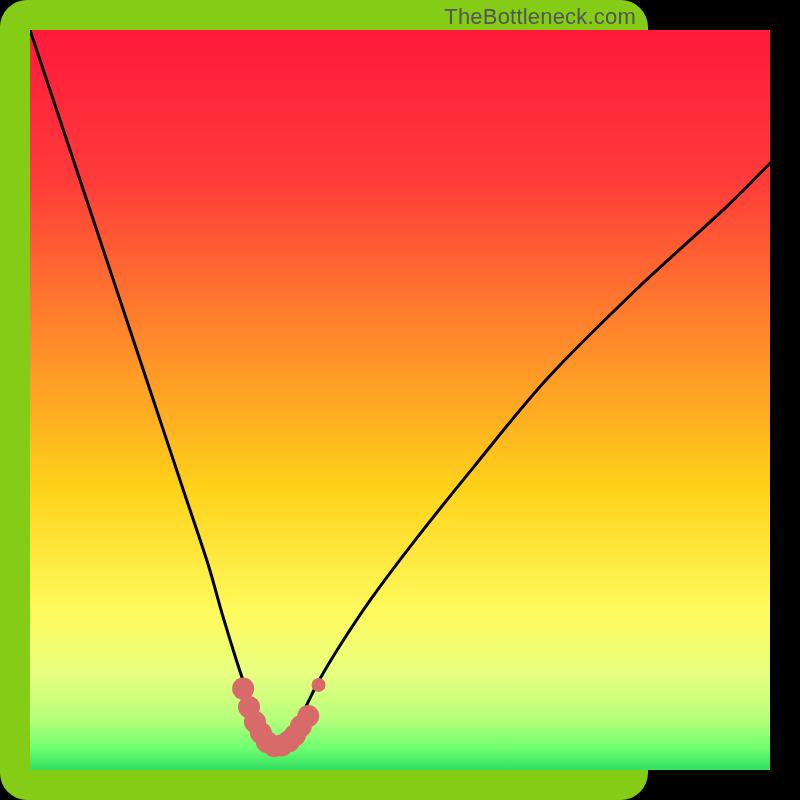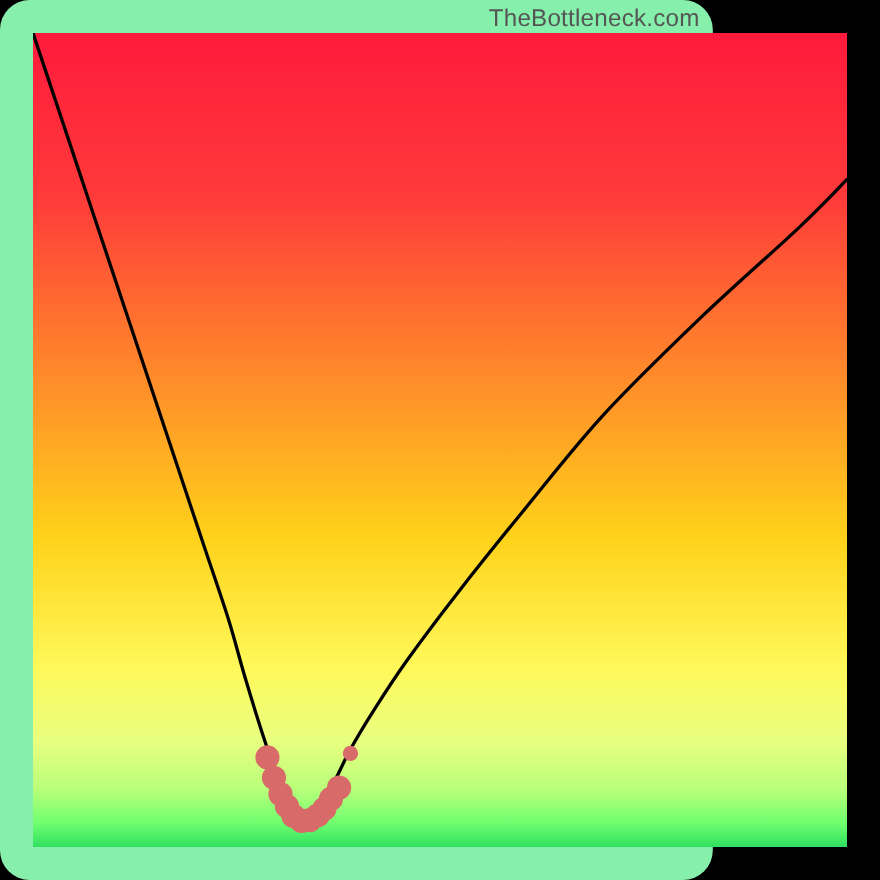--- a/index.html
+++ b/index.html
@@ -8,21 +8,21 @@
     width: 800px;
     height: 800px;
     background: #000;
     font-family: Arial, Helvetica, sans-serif;
     overflow: hidden;
   }
   .frame {
     position: relative;
     width: 648px;
     height: 800px;
-    background: #86efac;
+    background: #84cc16;
     border-radius: 27px;
   }
   .watermark {
     position: absolute;
     top: 4px;
     right: 12px;
     color: #555;
     font-size: 22px;
     letter-spacing: 0.2px;
     z-index: 10;

